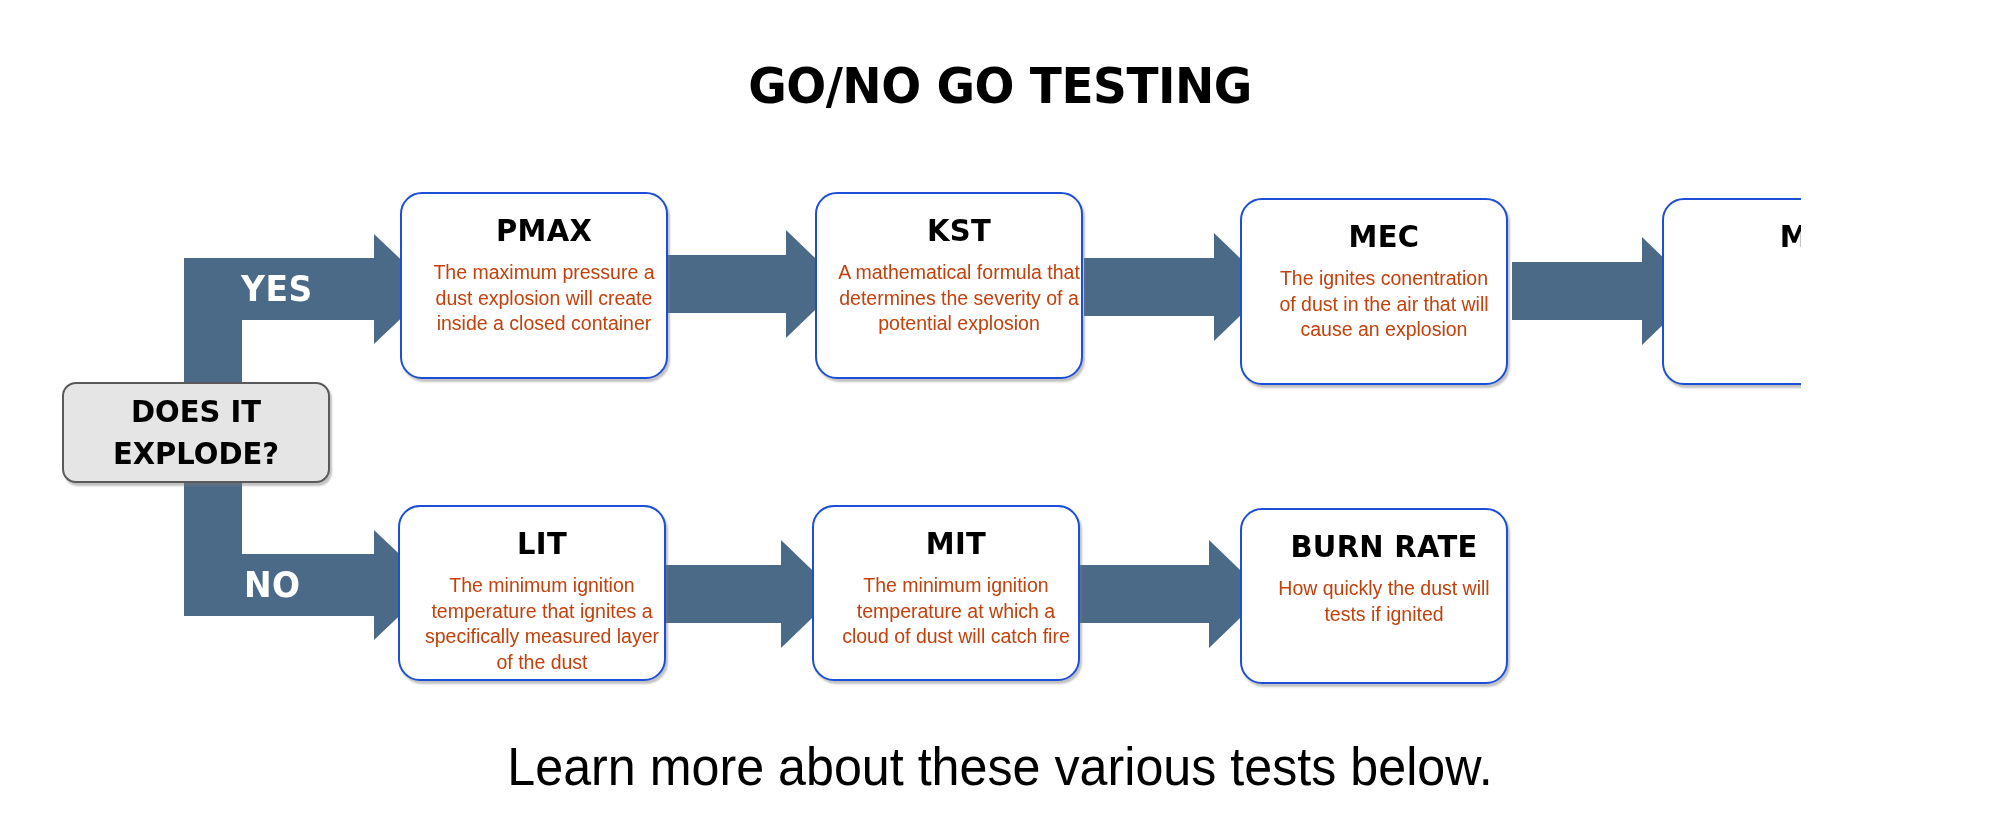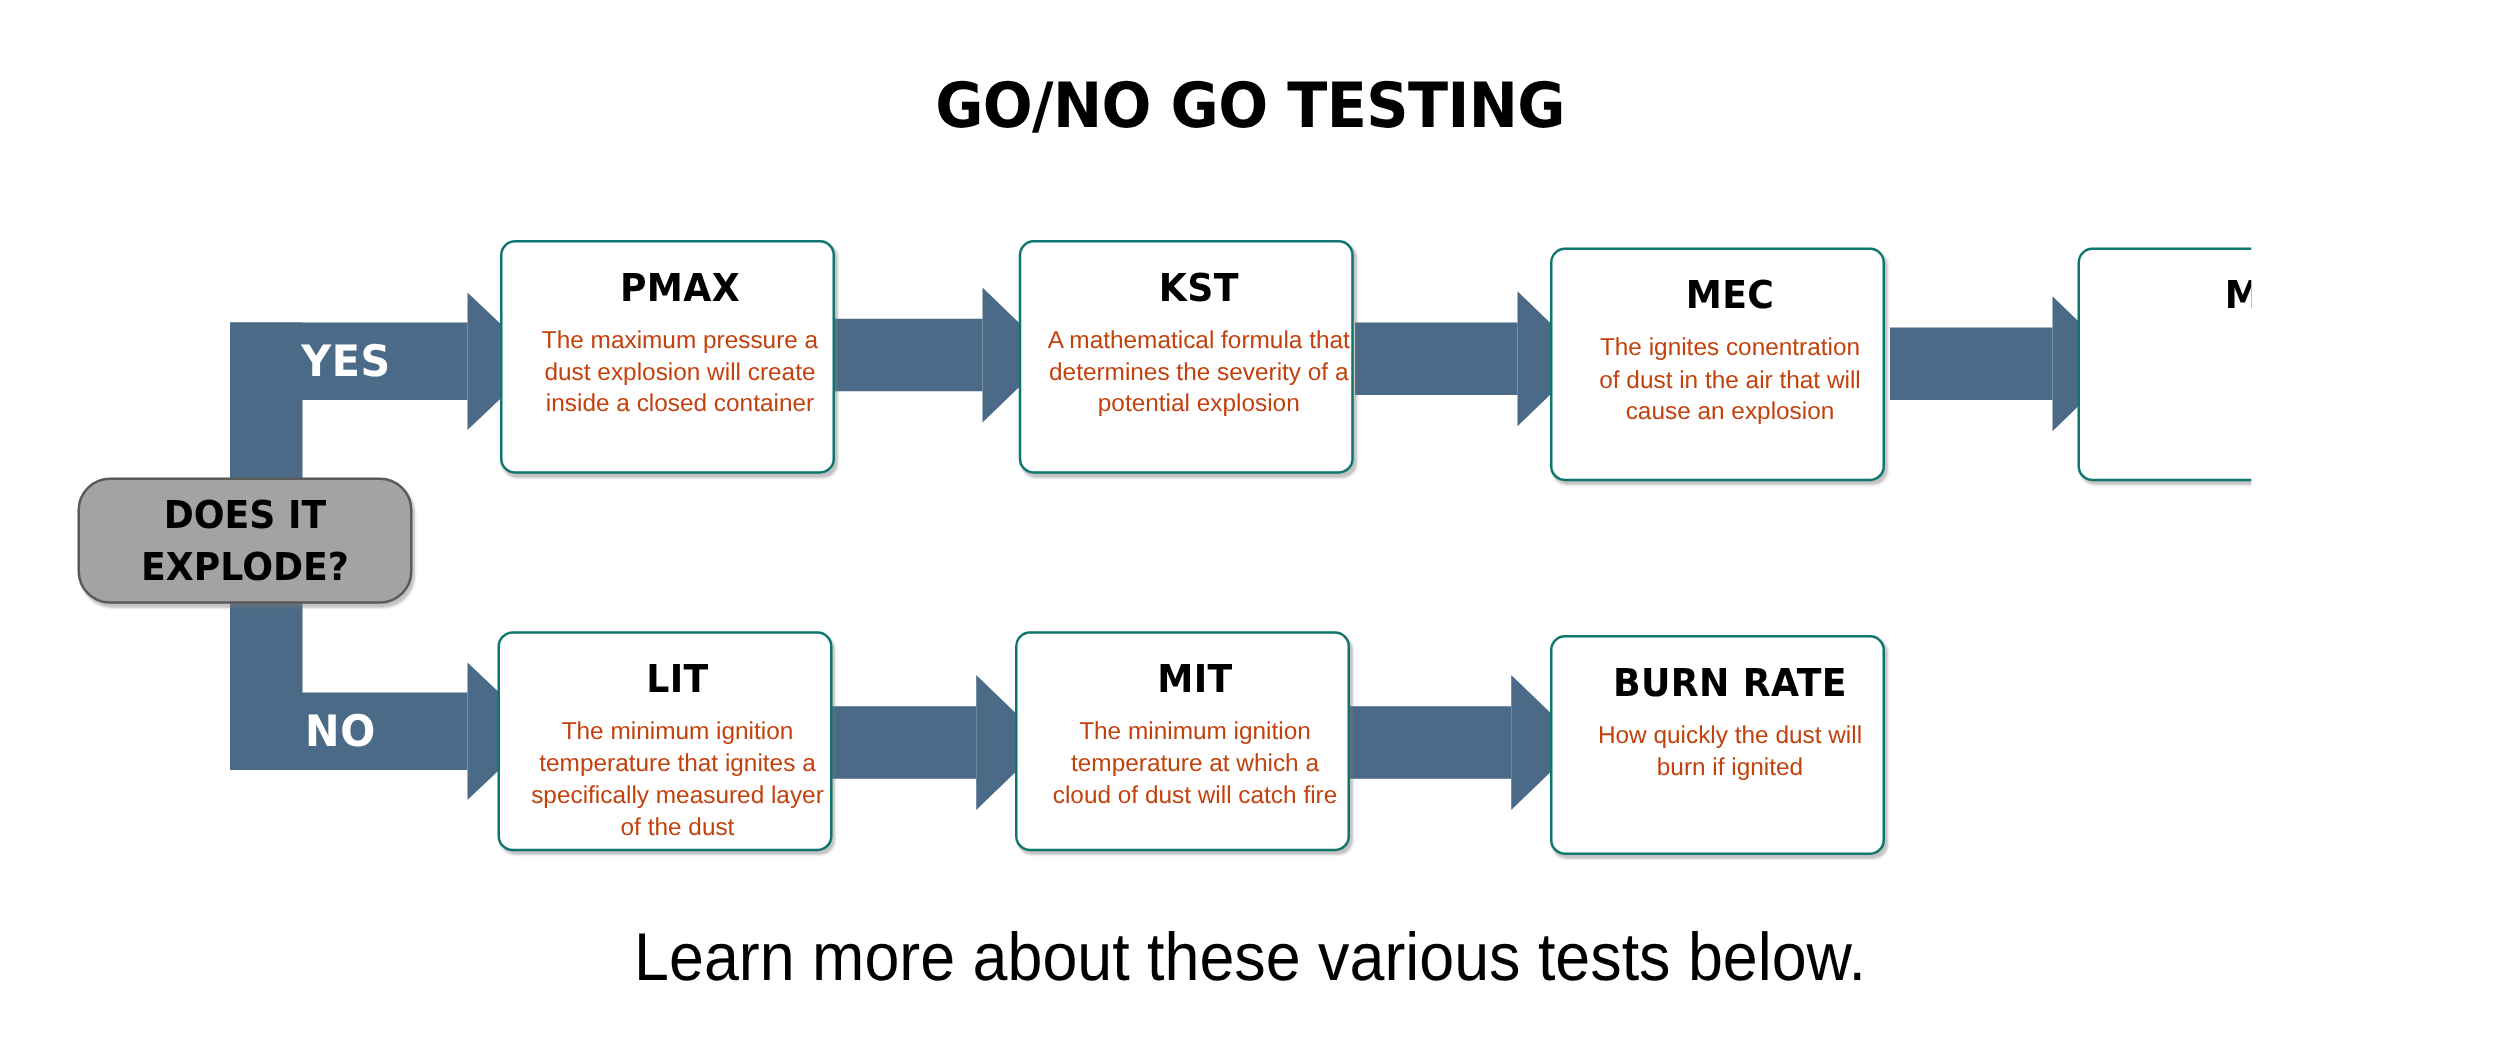--- a/index.html
+++ b/index.html
@@ -112,22 +112,22 @@
     width: 0; height: 0;
     border-top: 54px solid transparent;
     border-bottom: 54px solid transparent;
     border-left: 56px solid #4a6a88;
   }
 
   
   .card {
     position: absolute;
     background: #ffffff;
-    border: 2px solid #0f766e;
-    border-radius: 12px;
+    border: 2px solid #1d4ed8;
+    border-radius: 22px;
     box-sizing: border-box;
     z-index: 5;
     box-shadow: 2px 3px 2px rgba(120,120,120,0.45);
     padding-left: 20px;
   }
   .card .card-title {
     font-family: "DejaVu Sans", sans-serif;
     font-weight: bold;
     font-size: 29px;
     color: #000000;
@@ -164,23 +164,23 @@
   .card.row-bottom .card-title { margin-top: 19px; }
   .card.row-bottom .card-desc  { margin-top: 13px; }
 
   
   #decision {
     position: absolute;
     left: 62px;
     top: 382px;
     width: 268px;
     height: 101px;
-    background: #a3a3a3;
+    background: #e5e5e5;
     border: 2px solid #5a5a5a;
-    border-radius: 26px;
+    border-radius: 14px;
     box-sizing: border-box;
     z-index: 6;
     box-shadow: 2px 3px 2px rgba(120,120,120,0.45);
     display: flex;
     align-items: center;
     justify-content: center;
   }
   #decision .decision-label {
     font-family: "DejaVu Sans", sans-serif;
     font-weight: bold;
@@ -283,18 +283,18 @@
   <div class="card row-bottom" style="left:812px; top:505px; height:176px;">
     <div class="card-title">MIT</div>
     <div class="card-desc">The minimum ignition
 temperature at which a
 cloud of dust will catch fire</div>
   </div>
 
   <div class="card row-bottom" style="left:1240px; top:508px; height:176px;">
     <div class="card-title">BURN RATE</div>
     <div class="card-desc">How quickly the dust will
-burn if ignited</div>
+tests if ignited</div>
   </div>
 
   <div id="caption">Learn more about these various tests below.</div>
 
 </div>
 
 </body></html>

